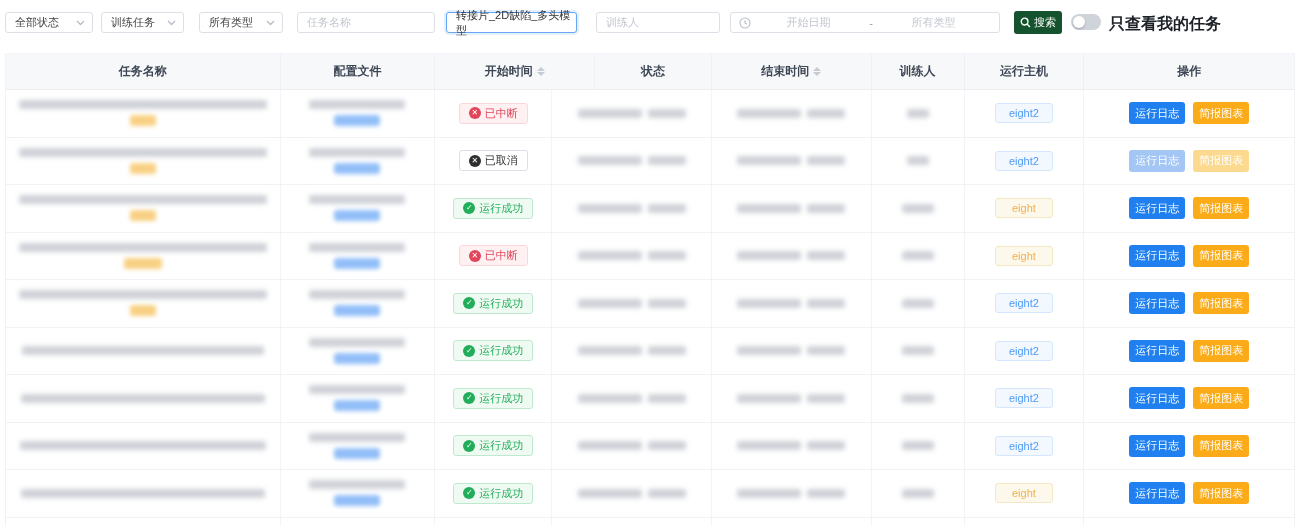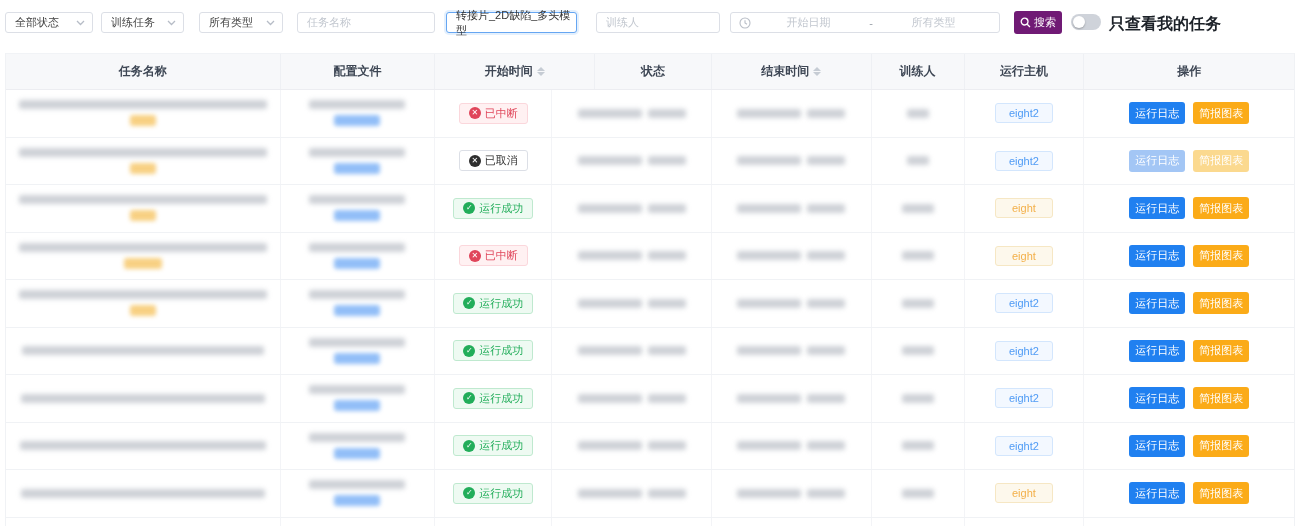--- a/index.html
+++ b/index.html
@@ -22,21 +22,21 @@
   .sel-kind   { left:199px; width:84px; }
   .in-name    { left:297px; width:138px; }
   .in-search  { left:446px; width:131px; }
   .in-trainer { left:596px; width:124px; }
 
   .daterange { left:730px; width:270px; justify-content:space-between; color:#c2c7cf; }
   .daterange .dph { flex:1; text-align:center; font-size:11px; }
   .daterange .dsep { width:10px; text-align:center; color:#9aa0a8; }
   .clock { margin-left:8px; display:flex; }
 
-  .searchbtn { position:absolute; left:1014px; top:11px; width:48px; height:23px; background:#701a75;
+  .searchbtn { position:absolute; left:1014px; top:11px; width:48px; height:23px; background:#14532d;
     border:none; border-radius:3px; color:#fff; font-size:11px; display:flex; align-items:center;
     justify-content:center; gap:3px; cursor:pointer; }
 
   .toggle { position:absolute; left:1071px; top:14px; width:30px; height:16px; background:#cfd3da;
     border-radius:8px; cursor:pointer; }
   .toggle .knob { position:absolute; left:2px; top:2px; width:12px; height:12px; background:#fff;
     border-radius:50%; box-shadow:0 1px 2px rgba(0,0,0,.25); }
   .toggle-label { position:absolute; left:1109px; top:14px; font-size:16px; font-weight:700; color:#1c2128; }
 
   

